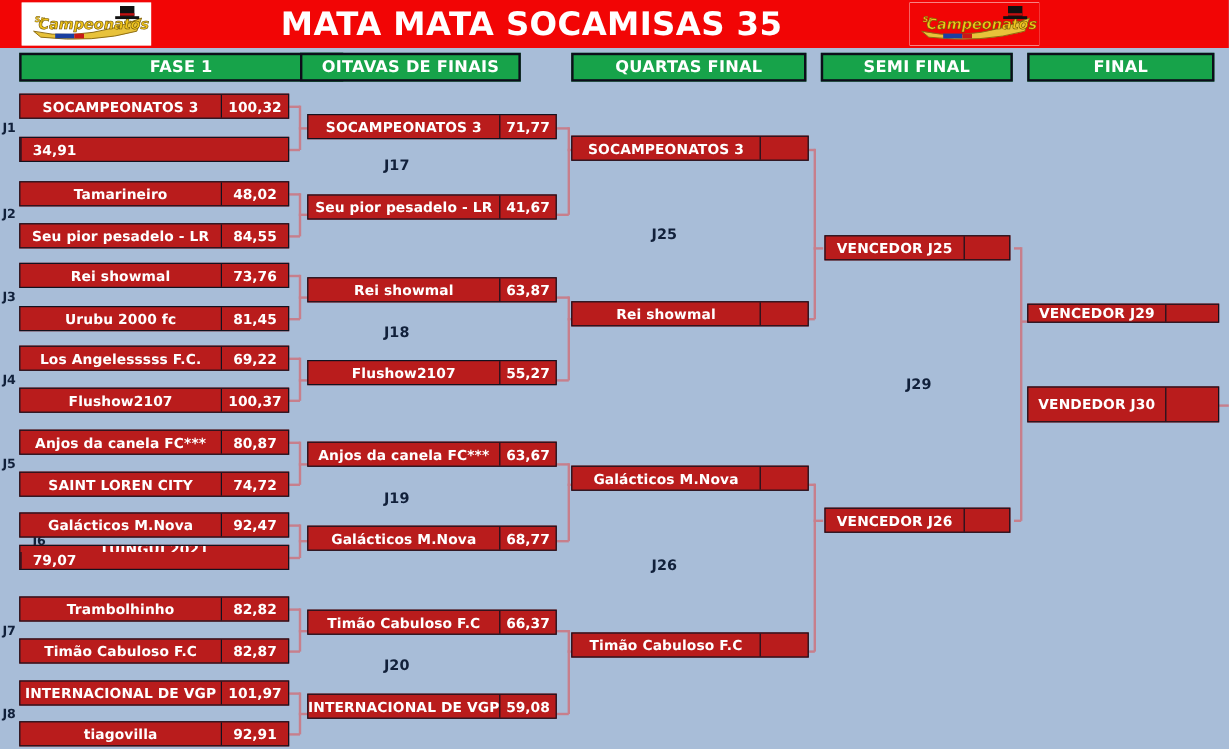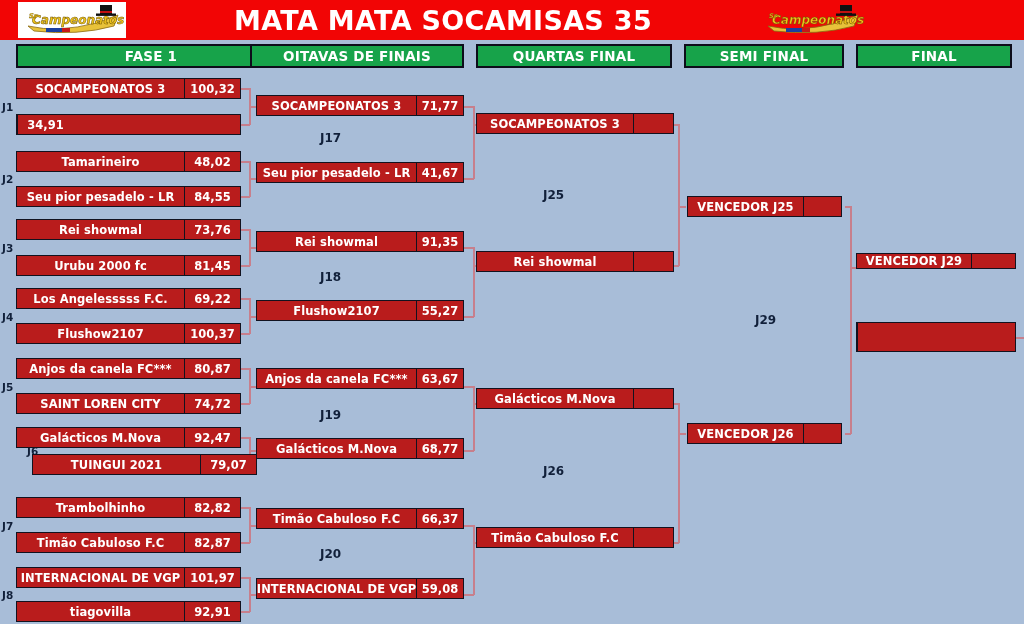--- a/index.html
+++ b/index.html
@@ -152,21 +152,21 @@
         <rect x="78" y="11.5" width="20" height="2.4" fill="#111111"></rect>
         <rect x="82" y="9" width="12" height="2" fill="#c01010"></rect>
       </g>
       <rect x="28" y="26" width="16" height="4" fill="#1a3fa0"></rect>
       <rect x="44" y="26" width="8" height="4" fill="#c81818"></rect>
     </svg>
   </div>
 </div>
 
 <div class="round-header" style="left:16px;  top:44px; width:270px;">FASE 1</div>
-<div class="round-header" style="left:250px; top:44px; width:214px;">OITAVAS DE FINAIS</div>
+<div class="round-header" style="left:250px; top:44px; width:184px;">OITAVAS DE FINAIS</div>
 <div class="round-header" style="left:476px; top:44px; width:196px;">QUARTAS FINAL</div>
 <div class="round-header" style="left:684px; top:44px; width:160px;">SEMI FINAL</div>
 <div class="round-header" style="left:856px; top:44px; width:156px;">FINAL</div>
 
 <div class="conn h" style="left:241px; top:88px;  width:9px;"></div>
 <div class="conn h" style="left:241px; top:124px; width:9px;"></div>
 <div class="conn v" style="left:249px; top:88px;  height:37px;"></div>
 <div class="conn h" style="left:249px; top:106px; width:8px;"></div>
 
 <div class="conn h" style="left:241px; top:161px; width:9px;"></div>
@@ -290,21 +290,21 @@
 </div>
 <div class="bar w1" style="left:16px; top:393px;">
   <div class="nm">SAINT LOREN CITY</div>
   <div class="sc">74,72</div>
 </div>
 
 <div class="bar w1" style="left:16px; top:427px;">
   <div class="nm">Galácticos M.Nova</div>
   <div class="sc">92,47</div>
 </div>
-<div class="bar w1" style="left:32px; top:454px;">
+<div class="bar w1" style="left:16px; top:454px;flex-direction:column;">
   <div class="nm">TUINGUI 2021</div>
   <div class="sc">79,07</div>
 </div>
 
 <div class="bar w1" style="left:16px; top:497px;">
   <div class="nm">Trambolhinho</div>
   <div class="sc">82,82</div>
 </div>
 <div class="bar w1" style="left:16px; top:532px;">
   <div class="nm">Timão Cabuloso F.C</div>
@@ -329,21 +329,21 @@
   <div class="nm">SOCAMPEONATOS 3</div>
   <div class="sc">71,77</div>
 </div>
 <div class="bar w2" style="left:256px; top:162px;">
   <div class="nm">Seu pior pesadelo - LR</div>
   <div class="sc">41,67</div>
 </div>
 
 <div class="bar w2" style="left:256px; top:231px;">
   <div class="nm">Rei showmal</div>
-  <div class="sc">91,35</div>
+  <div class="sc">63,87</div>
 </div>
 <div class="bar w2" style="left:256px; top:300px;">
   <div class="nm">Flushow2107</div>
   <div class="sc">55,27</div>
 </div>
 
 <div class="bar w2" style="left:256px; top:368px;">
   <div class="nm">Anjos da canela FC***</div>
   <div class="sc">63,67</div>
 </div>
@@ -391,14 +391,15 @@
 <div class="bar w4" style="left:687px; top:423px;">
   <div class="nm">VENCEDOR J26</div>
   <div class="sc"></div>
 </div>
 
 <div class="bar w5" style="left:856px; top:253px; height:16px;">
   <div class="nm">VENCEDOR J29</div>
   <div class="sc"></div>
 </div>
 <div class="bar w5" style="left:856px; top:322px; height:30px;">
+  <div class="nm">VENDEDOR J30</div>
   <div class="sc"></div>
 </div>
 
 </body></html>

